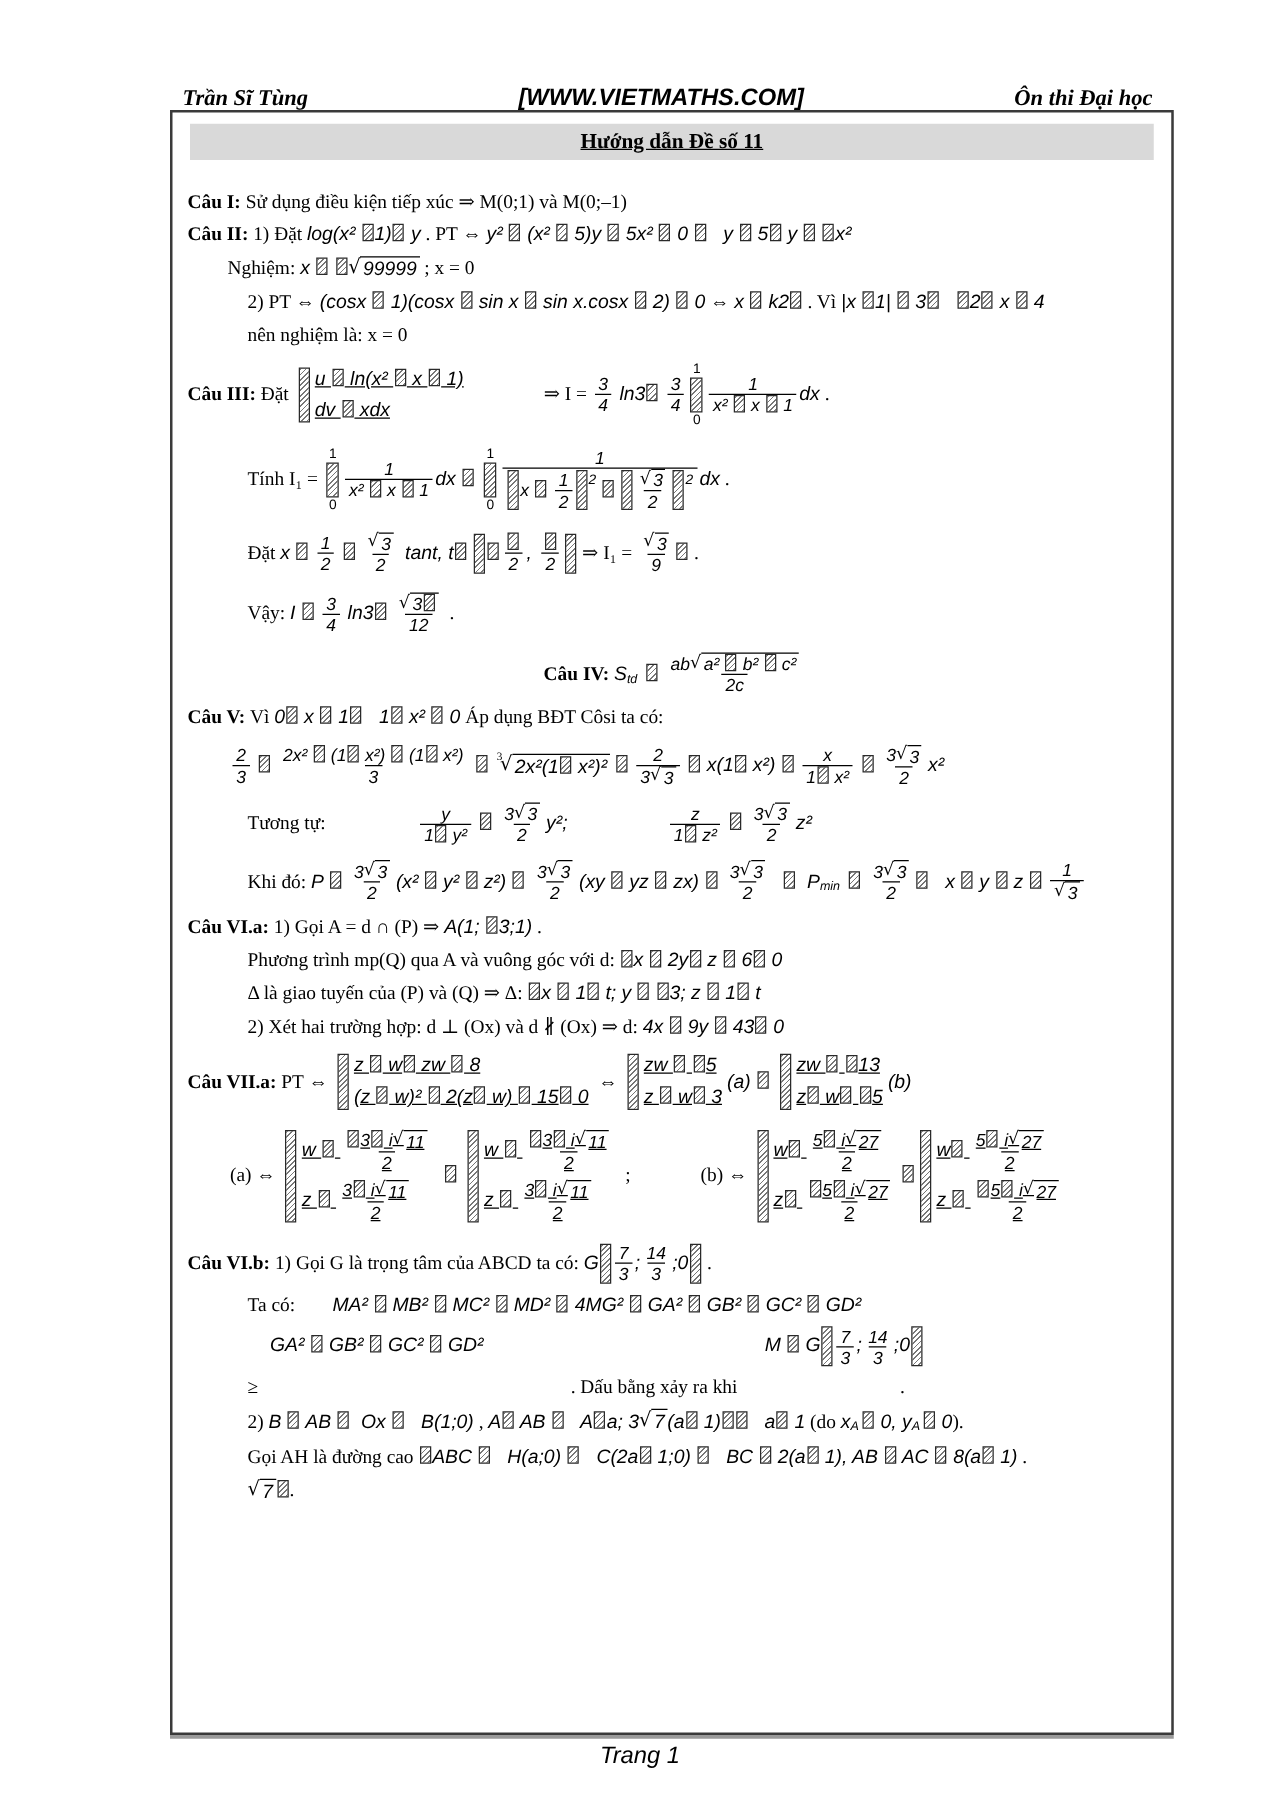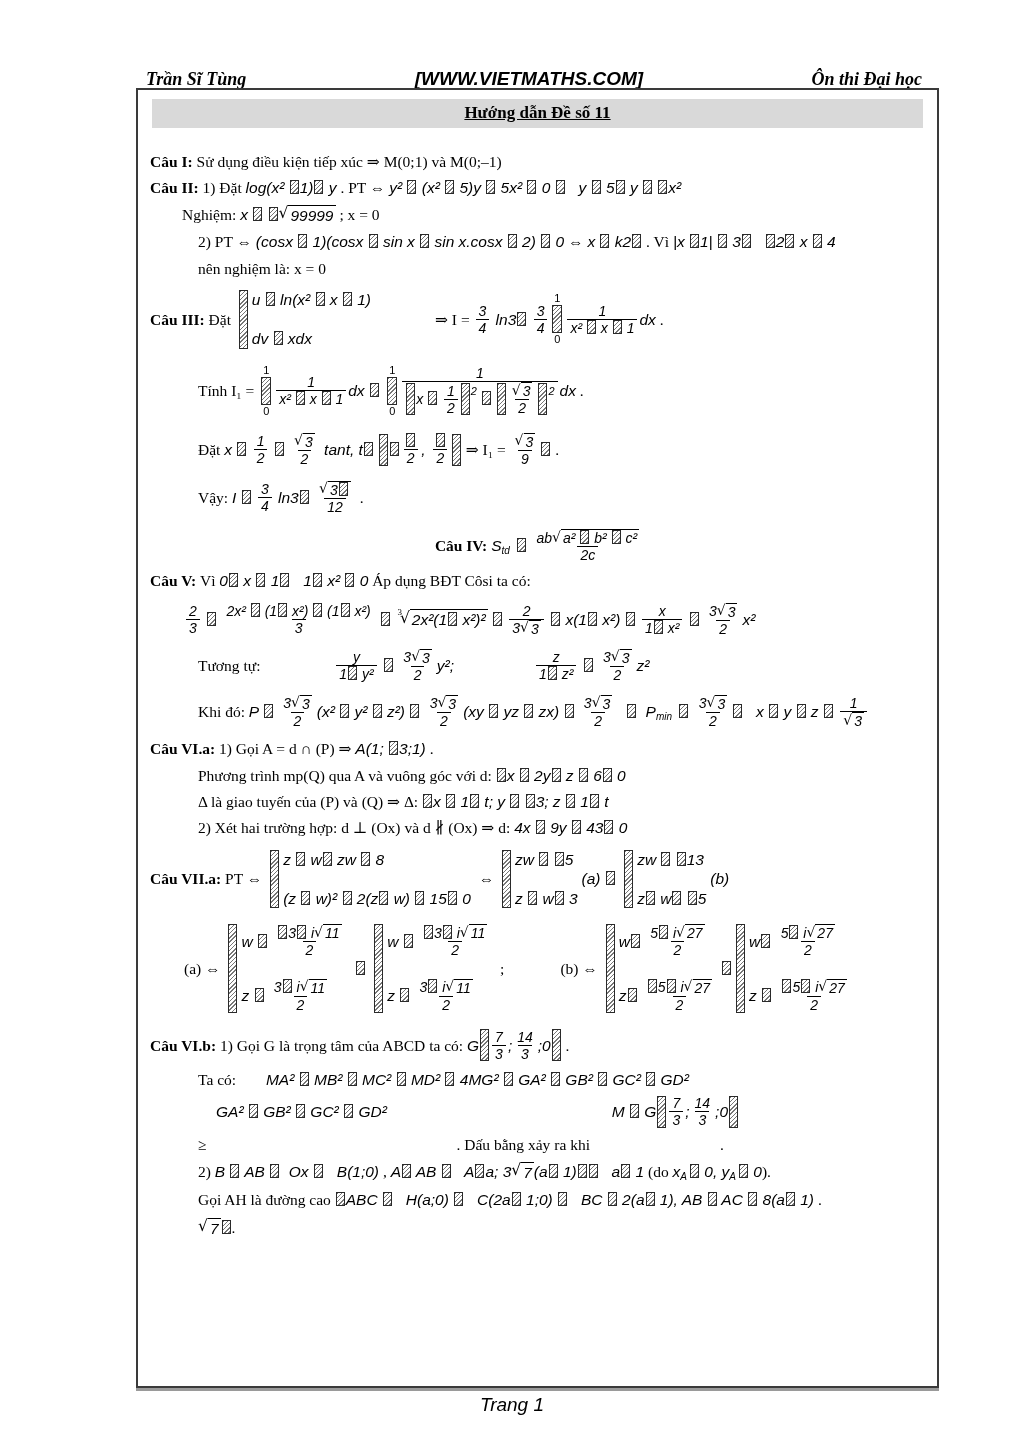--- a/index.html
+++ b/index.html
@@ -26,21 +26,21 @@
         margin:0 2px;font-size:14px;font-family:"Liberation Sans","DejaVu Sans",sans-serif;font-style:italic;}
   .fn,.fd{display:flex;align-items:center;justify-content:center;padding:0 3px;line-height:1.15;white-space:pre;}
   .fd{border-top:1px solid #000;}
   .sqrt{display:inline-flex;align-items:center;white-space:pre;}
   .radix{font-style:normal;font-family:"DejaVu Sans",sans-serif;transform:translateY(-1px);}
   .vinc{display:inline-flex;align-items:center;border-top:1px solid #000;padding:0 2px;white-space:pre;}
   .deg{font-size:9px;font-style:normal;transform:translate(2px,-7px);}
   .cases{display:inline-flex;align-items:center;margin:0 4px;}
   .cases .strip{align-self:stretch;width:7px;min-height:30px;border:1px solid #2a2a2a;margin-right:4px;
         background:repeating-linear-gradient(135deg,#777 0,#777 1px,transparent 1px,transparent 3px);}
-  .cases .ccol{display:flex;flex-direction:column;justify-content:flex-start;gap:20px;}
+  .cases .ccol{display:flex;flex-direction:column;justify-content:flex-start;gap:6px;text-decoration:underline;}
   .crow{display:flex;align-items:center;}
   .intg{display:inline-flex;flex-direction:column;align-items:center;margin:0 3px;line-height:1;}
   .intg .ib{font-size:11px;font-family:"Liberation Sans","DejaVu Sans",sans-serif;}
   .intg .ibar{width:8px;height:26px;border:1px solid #2a2a2a;margin:1px 0;
         background:repeating-linear-gradient(135deg,#777 0,#777 1px,transparent 1px,transparent 3px);}
   .subs{font-size:10px;font-family:"Liberation Sans","DejaVu Sans",sans-serif;font-style:italic;
         transform:translateY(5px);margin-right:2px;}
   .sups{font-size:11px;font-family:"Liberation Sans","DejaVu Sans",sans-serif;font-style:italic;
         transform:translateY(-8px);}
   .hsp{display:inline-block;}

